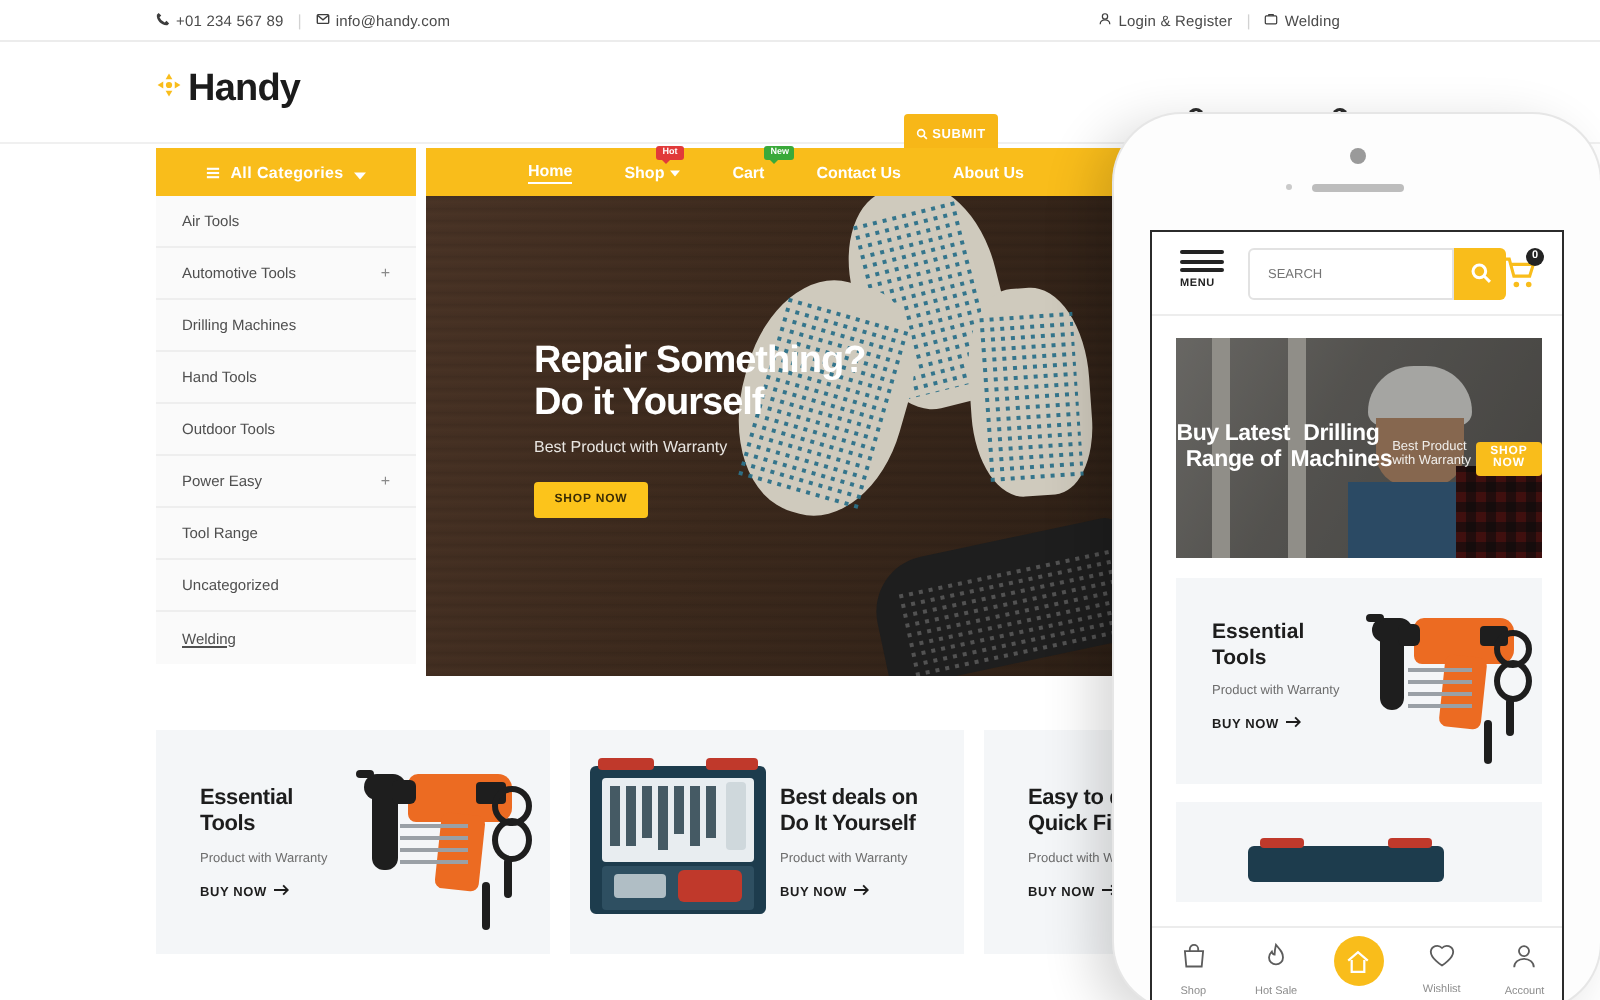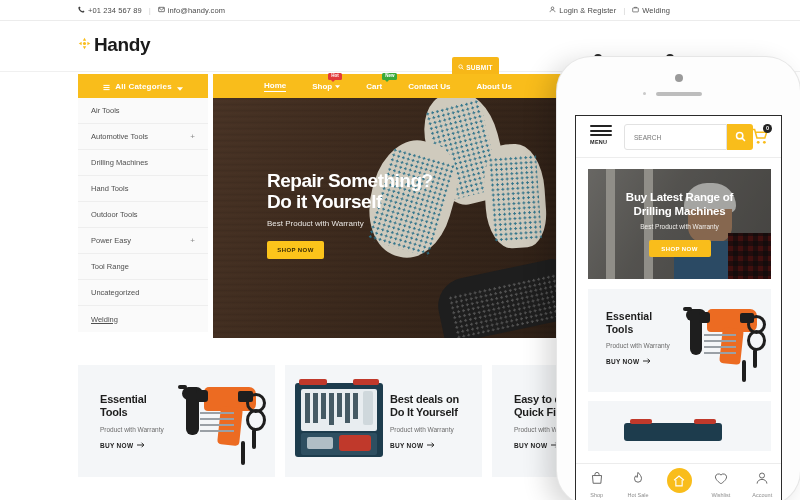--- a/index.html
+++ b/index.html
@@ -156,21 +156,21 @@
     padding-left:9px; font-family:"Liberation Sans", sans-serif; outline:none; }
   .msearch-btn { position:absolute; left:151px; top:8px; width:26px; height:26px; background:#f9bd1b;
     border:none; border-radius:0 3px 3px 0; cursor:pointer; display:flex; align-items:center; justify-content:center; }
   .mcart { position:absolute; right:11px; top:12px; cursor:pointer; }
   .mcart-badge { position:absolute; top:-4px; left:12px; width:9px; height:9px; border-radius:50%;
     background:#232323; color:#fff; font-size:5.5px; line-height:9px; text-align:center; font-weight:bold; }
 
   .mbanner { position:absolute; left:12px; top:53px; width:183px; height:110px; overflow:hidden; background:#6a6a68; }
   .mban-bg { position:absolute; inset:0; background:linear-gradient(120deg,#8c8a85 0%,#6d6b66 40%,#55534f 100%); }
   .mban-overlay { position:absolute; inset:0; background:rgba(35,35,35,.34); }
-  .mban-txt { position:absolute; inset:0; display:flex; flex-direction:column; align-items:center; justify-content:center; z-index:4; }
+  .mban-txt { position:absolute; inset:0; display:flex; flex-direction:row; align-items:center; justify-content:center; z-index:4; }
   .mban-h { font-size:11.5px; line-height:13.5px; font-weight:bold; color:#fff; text-align:center; letter-spacing:-.2px; }
   .mban-sub { margin-top:5px; font-size:6.5px; color:#f0eeeb; }
   .mban-btn { margin-top:10px; width:62px; height:17px; background:#f9bd1b; border:none; border-radius:2px;
     color:#fff; font-size:6px; font-weight:bold; letter-spacing:.4px; cursor:pointer; font-family:"Liberation Sans", sans-serif; }
 
   .mcard { position:absolute; left:12px; top:173px; width:183px; height:103px; background:#f4f6f8; overflow:hidden; }
   .mcard-txt { position:absolute; left:18px; top:21px; width:86px; z-index:3; }
   .mcard-h { font-size:10.5px; line-height:12.5px; font-weight:bold; color:#1d1d1d; }
   .mcard-sub { margin-top:7px; font-size:6.5px; color:#6d6d6d; }
   .mcard-buy { margin-top:9px; font-size:6.5px; font-weight:bold; color:#1d1d1d; letter-spacing:.3px; display:flex; align-items:center; gap:4px; cursor:pointer; }

